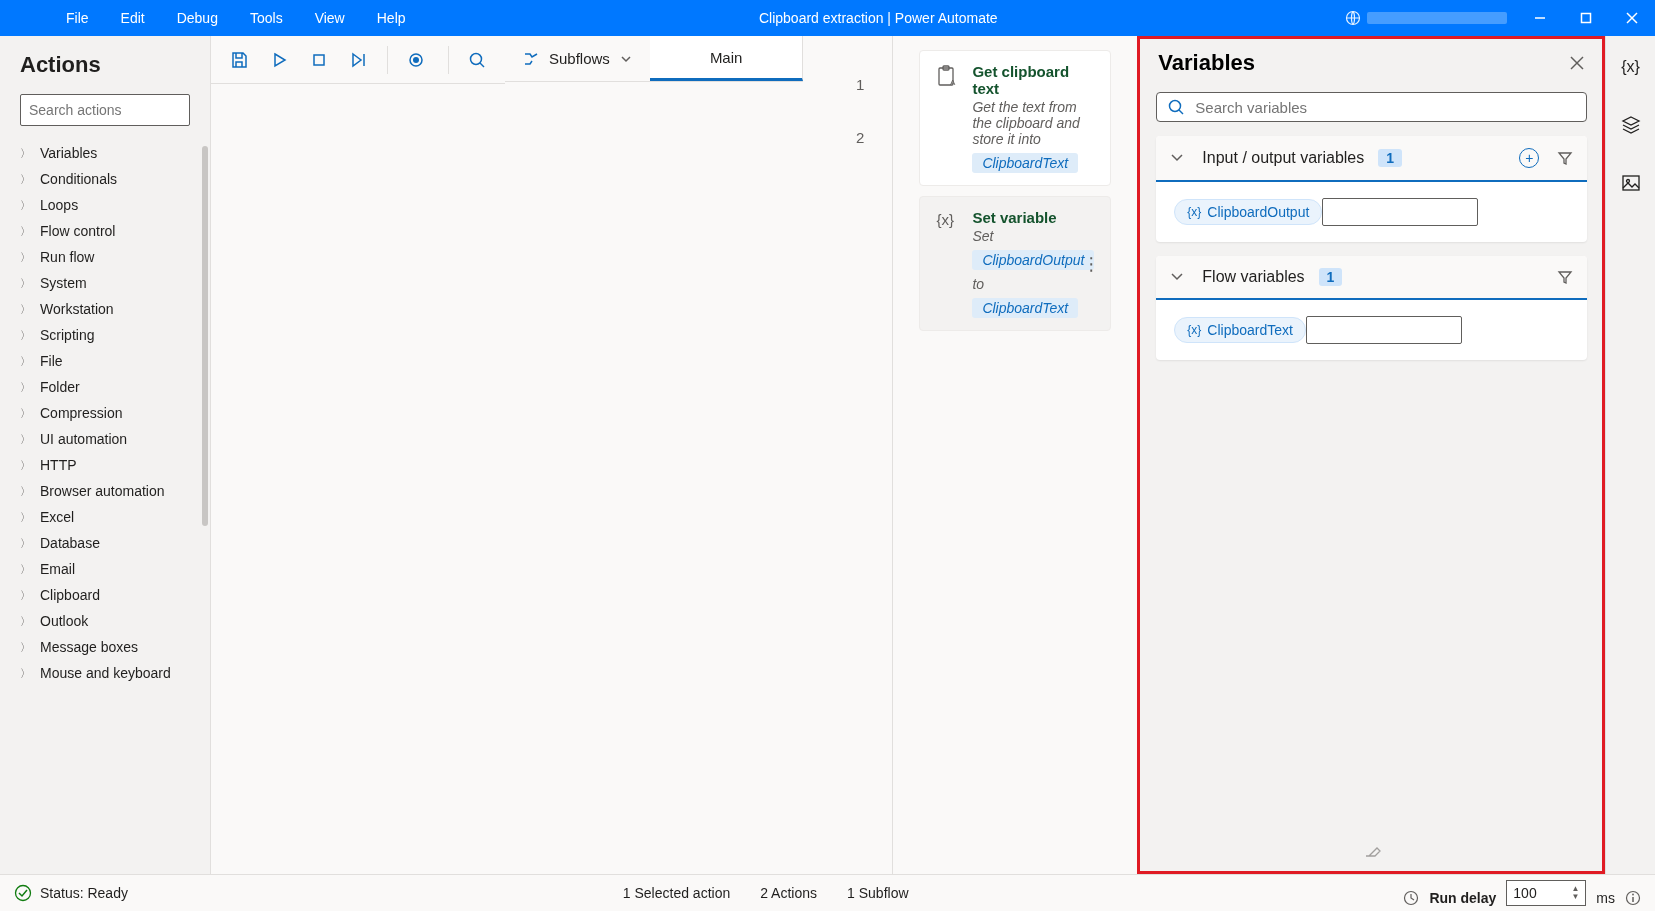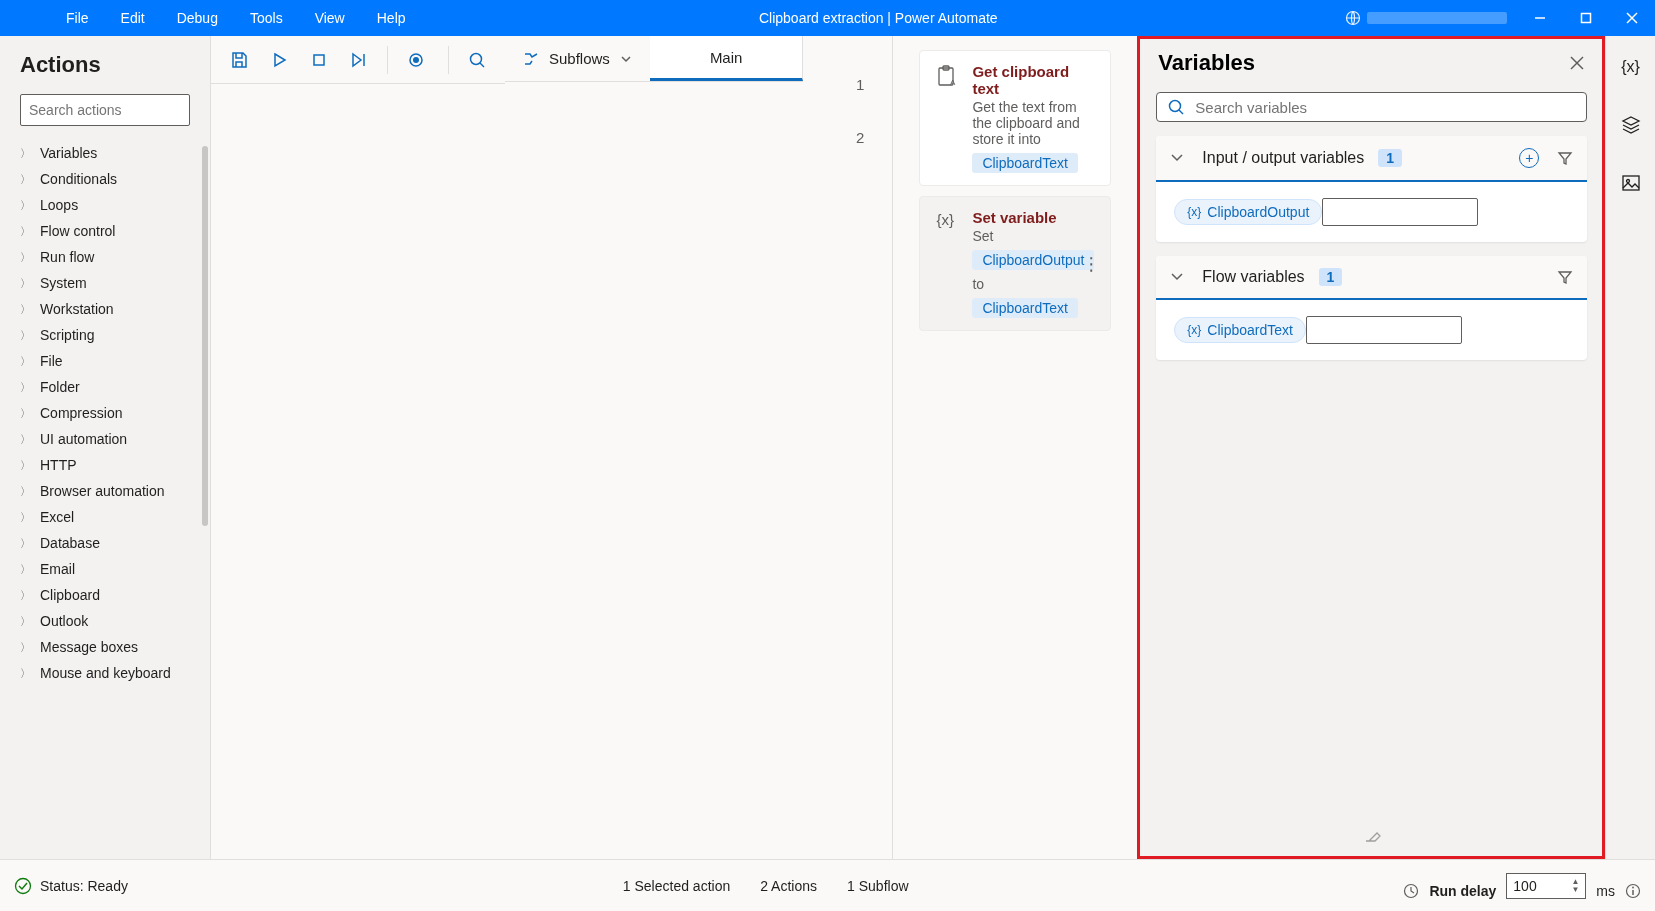--- a/index.html
+++ b/index.html
@@ -37,22 +37,22 @@
 .subflows-dd { display: flex; align-items: center; gap: 10px; padding: 0 18px; color: #201f1e; font-size: 15px; cursor: pointer; }
 .tab { display: flex; align-items: center; padding: 0 60px; font-size: 15px; color: #201f1e; border-bottom: 3px solid #0f6cbd; border-right: 1px solid #e1dfdd; background: #fff; }
 .flow-canvas { flex: 1; display: flex; position: relative; }
 .line-numbers { width: 90px; border-right: 1px solid #e1dfdd; padding-top: 22px; }
 .line-num { text-align: right; padding: 18px 28px 18px 0; color: #605e5c; font-size: 15px; }
 .steps { flex: 1; padding: 14px 26px; }
 .step { border: 1px solid #edebe9; border-radius: 4px; background: #fff; padding: 12px 16px; margin-bottom: 10px; display: flex; align-items: flex-start; gap: 14px; position: relative; }
 .step.selected { background: #f3f2f1; }
 .step-icon { width: 22px; height: 22px; margin-top: 2px; color: #605e5c; }
 .step-body { flex: 1; }
-.step-title { font-size: 15px; font-weight: 600; color: #7f1d1d; }
-.step-desc { font-size: 14px; color: #605e5c; margin-top: 2px; display: flex; align-items: flex-end; flex-wrap: wrap; gap: 6px; }
+.step-title { font-size: 15px; font-weight: 600; color: #14532d; }
+.step-desc { font-size: 14px; color: #605e5c; margin-top: 2px; display: flex; align-items: flex-end; flex-wrap: wrap; gap: 6px; font-style: italic; }
 .var-chip { background: #deecf9; color: #0f6cbd; padding: 2px 10px; border-radius: 3px; font-size: 14px; }
 .step-more { position: absolute; right: 10px; top: 50%; transform: translateY(-50%); color: #605e5c; font-size: 18px; cursor: pointer; }
 
 
 .vars-panel { width: 470px; background: #f3f2f1; border-left: 1px solid #e1dfdd; display: flex; flex-direction: column; outline: 3px solid #e01b24; outline-offset: -3px; }
 .vars-header { display: flex; align-items: center; justify-content: space-between; padding: 14px 20px 8px 20px; }
 .vars-title { font-size: 22px; font-weight: 600; }
 .vars-search { margin: 8px 18px 14px 18px; height: 30px; border: 1px solid #605e5c; border-radius: 4px; display: flex; align-items: center; padding: 0 10px; background: #fff; gap: 10px; }
 .vars-search input { border: none; outline: none; flex: 1; font-size: 15px; }
 .var-section { margin: 0 18px 14px 18px; background: #fff; border-radius: 4px; box-shadow: 0 1px 2px rgba(0,0,0,0.08); }
@@ -65,21 +65,21 @@
 .var-box { border: 1px solid #605e5c; height: 28px; width: 156px; margin-left: -10px; border-radius: 2px; }
 .head-btns { display: flex; gap: 18px; align-items: center; }
 .plus-circle { width: 20px; height: 20px; border: 1.5px solid #0f6cbd; border-radius: 50%; display: flex; align-items: center; justify-content: center; color: #0f6cbd; font-size: 14px; cursor: pointer; }
 .vars-footer { margin-top: auto; text-align: center; padding: 10px; color: #a19f9d; }
 
 
 .right-rail { width: 50px; border-left: 1px solid #e1dfdd; display: flex; flex-direction: column; align-items: center; padding-top: 14px; gap: 24px; color: #201f1e; }
 .rail-btn { width: 34px; height: 34px; display: flex; align-items: center; justify-content: center; cursor: pointer; }
 
 
-.statusbar { height: 52px; border-top: 1px solid #e1dfdd; display: flex; align-items: center; padding: 0 14px; font-size: 14px; color: #201f1e; background: #faf9f8; gap: 10px; }
+.statusbar { height: 37px; border-top: 1px solid #e1dfdd; display: flex; align-items: center; padding: 0 14px; font-size: 14px; color: #201f1e; background: #faf9f8; gap: 10px; }
 .status-left { display: flex; align-items: center; gap: 8px; }
 .status-center { flex: 1; display: flex; justify-content: center; align-items: center; gap: 30px; }
 .status-right { display: flex; align-items: flex-end; gap: 10px; }
 .delay-input { width: 80px; height: 26px; border: 1px solid #605e5c; padding: 0 6px; display: flex; align-items: center; justify-content: space-between; font-size: 14px; background: #fff; }
 .spinner { display: flex; flex-direction: column; font-size: 8px; line-height: 8px; color: #605e5c; }
 
 svg { display: block; }
 </style>
 </head>
 <body>

